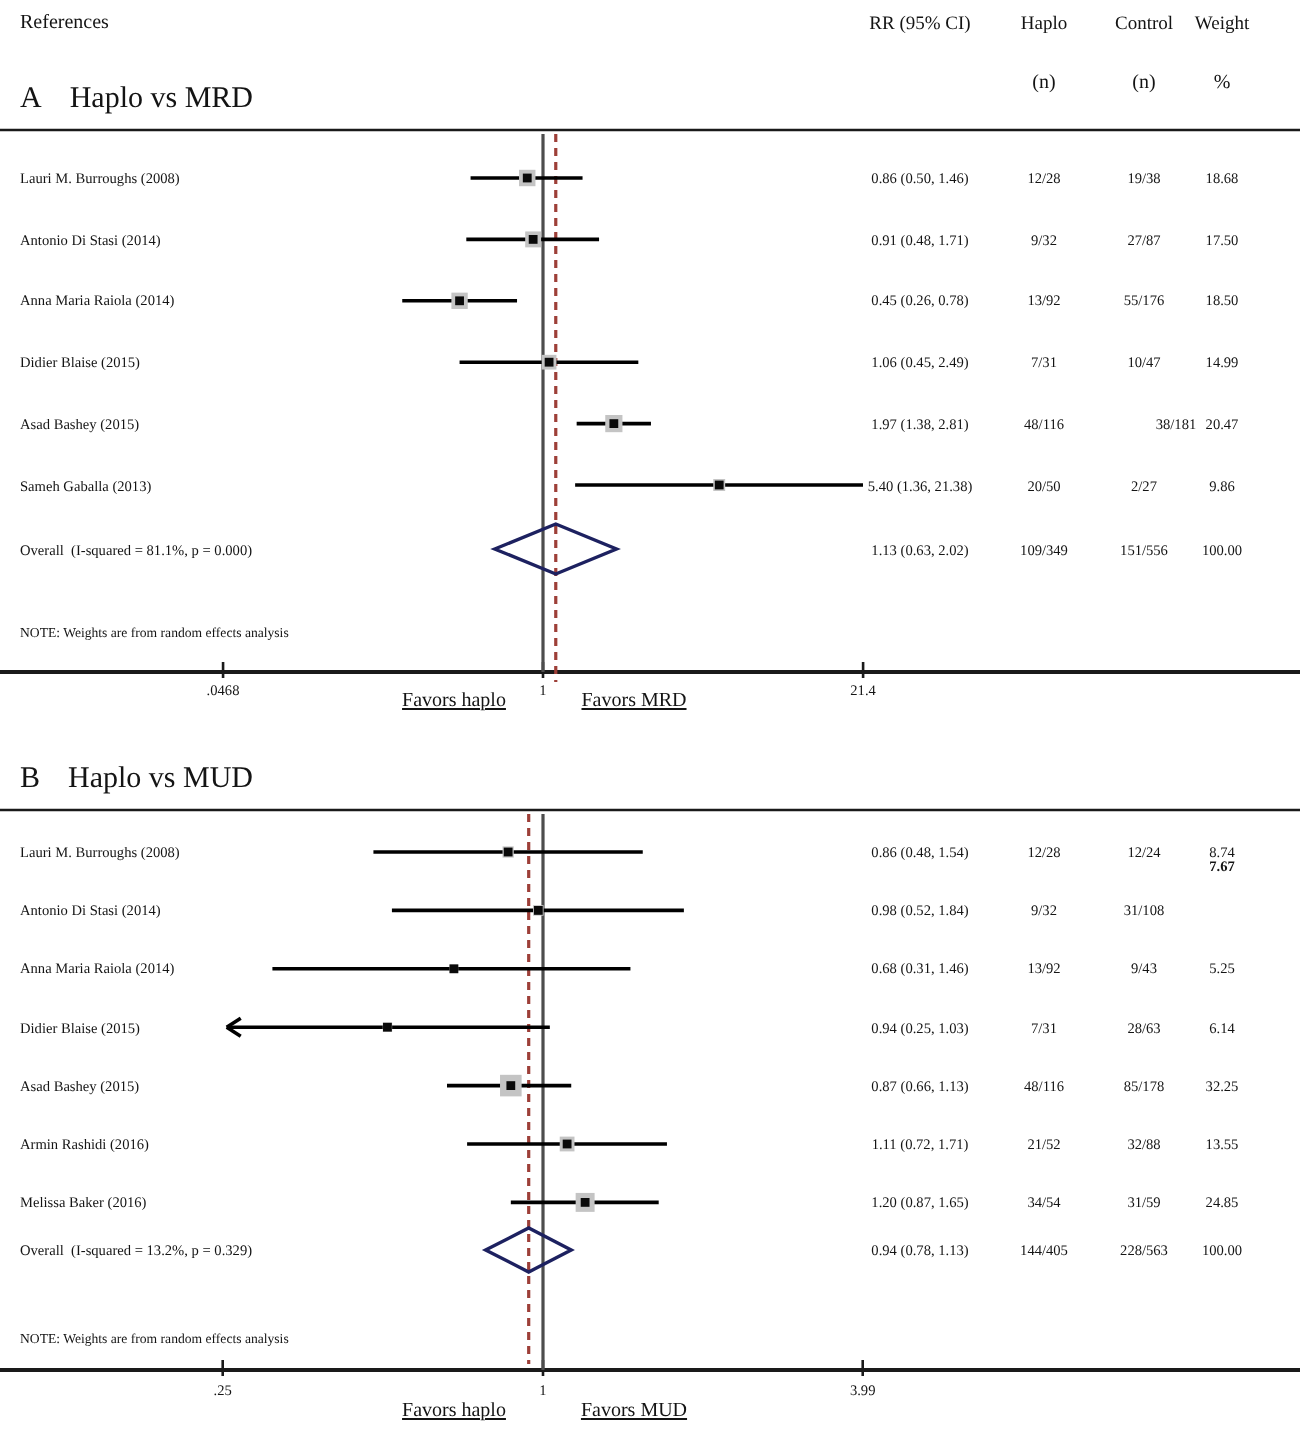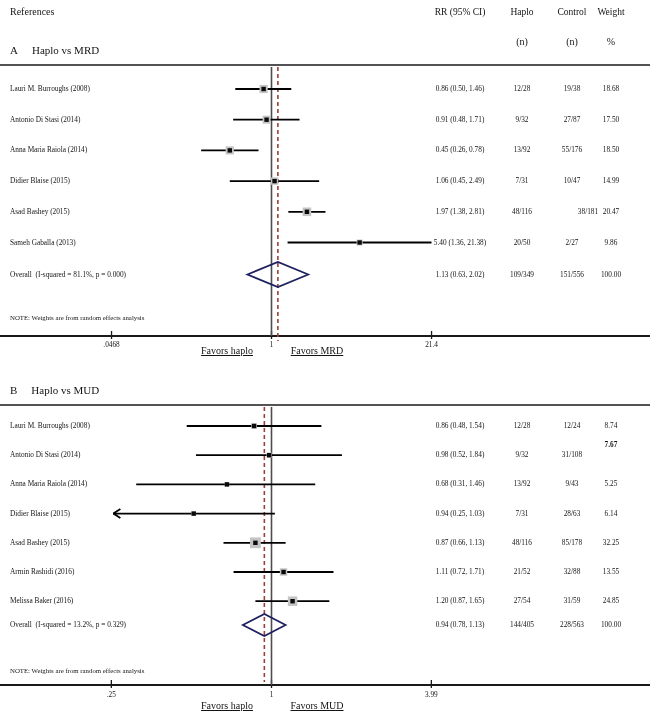--- a/index.html
+++ b/index.html
@@ -15,21 +15,21 @@
     position:absolute;
     color:#141414;
     white-space:pre;
     line-height:1;
   }
   .c{transform:translate(-50%,-50%);}
   .l{transform:translateY(-50%);}
   .lh{font-size:10px;}
   .colh{font-size:9.5px;}
   .sub{font-size:10px;}
-  .sec{font-size:11px;}
+  .sec{font-size:15px;}
   .sec .gap{margin-left:14px;}
   .small{font-size:7.3px;}
   .note{font-size:6.8px;}
   .tick{font-size:7.3px;}
   .fav{font-size:10px;text-decoration:underline;}
 </style>
 </head>
 <body>
 
 <div id="fig">
@@ -155,21 +155,21 @@
     <div class="t tick c" style="left: 431.359px; top: 695px;">3.99</div>
     <div class="t small l" style="left: 10px; top: 426px;">Lauri M. Burroughs (2008)</div>
     <div class="t small c" style="left: 460px; top: 426px;">0.86 (0.48, 1.54)</div>
     <div class="t small c" style="left: 522px; top: 426px;">12/28</div>
     <div class="t small c" style="left: 572px; top: 426px;">12/24</div>
     <div class="t small c" style="left: 611px; top: 426px;">8.74</div>
     <div class="t small l" style="left: 10px; top: 455.2px;">Antonio Di Stasi (2014)</div>
     <div class="t small c" style="left: 460px; top: 455.2px;">0.98 (0.52, 1.84)</div>
     <div class="t small c" style="left: 522px; top: 455.2px;">9/32</div>
     <div class="t small c" style="left: 572px; top: 455.2px;">31/108</div>
-    <div class="t small c" style="left: 611px; top: 445px; font-weight: bold;">7.67</div>
+    <div class="t small c" style="left: 611px; top: 433px; font-weight: bold;">7.67</div>
     <div class="t small l" style="left: 10px; top: 484.4px;">Anna Maria Raiola (2014)</div>
     <div class="t small c" style="left: 460px; top: 484.4px;">0.68 (0.31, 1.46)</div>
     <div class="t small c" style="left: 522px; top: 484.4px;">13/92</div>
     <div class="t small c" style="left: 572px; top: 484.4px;">9/43</div>
     <div class="t small c" style="left: 611px; top: 484.4px;">5.25</div>
     <div class="t small l" style="left: 10px; top: 513.6px;">Didier Blaise (2015)</div>
     <div class="t small c" style="left: 460px; top: 513.6px;">0.94 (0.25, 1.03)</div>
     <div class="t small c" style="left: 522px; top: 513.6px;">7/31</div>
     <div class="t small c" style="left: 572px; top: 513.6px;">28/63</div>
     <div class="t small c" style="left: 611px; top: 513.6px;">6.14</div>
@@ -178,21 +178,21 @@
     <div class="t small c" style="left: 522px; top: 542.8px;">48/116</div>
     <div class="t small c" style="left: 572px; top: 542.8px;">85/178</div>
     <div class="t small c" style="left: 611px; top: 542.8px;">32.25</div>
     <div class="t small l" style="left: 10px; top: 572px;">Armin Rashidi (2016)</div>
     <div class="t small c" style="left: 460px; top: 572px;">1.11 (0.72, 1.71)</div>
     <div class="t small c" style="left: 522px; top: 572px;">21/52</div>
     <div class="t small c" style="left: 572px; top: 572px;">32/88</div>
     <div class="t small c" style="left: 611px; top: 572px;">13.55</div>
     <div class="t small l" style="left: 10px; top: 601.2px;">Melissa Baker (2016)</div>
     <div class="t small c" style="left: 460px; top: 601.2px;">1.20 (0.87, 1.65)</div>
-    <div class="t small c" style="left: 522px; top: 601.2px;">27/54</div>
+    <div class="t small c" style="left: 522px; top: 601.2px;">34/54</div>
     <div class="t small c" style="left: 572px; top: 601.2px;">31/59</div>
     <div class="t small c" style="left: 611px; top: 601.2px;">24.85</div>
     <div class="t small l" style="left: 10px; top: 625px;">Overall  (I-squared = 13.2%, p = 0.329)</div>
     <div class="t small c" style="left: 460px; top: 625px; text-align: center;">0.94 (0.78, 1.13)</div>
     <div class="t small c" style="left: 522px; top: 625px;">144/405</div>
     <div class="t small c" style="left: 572px; top: 625px;">228/563</div>
     <div class="t small c" style="left: 611px; top: 625px;">100.00</div>
   </div>
 
 </body></html>

